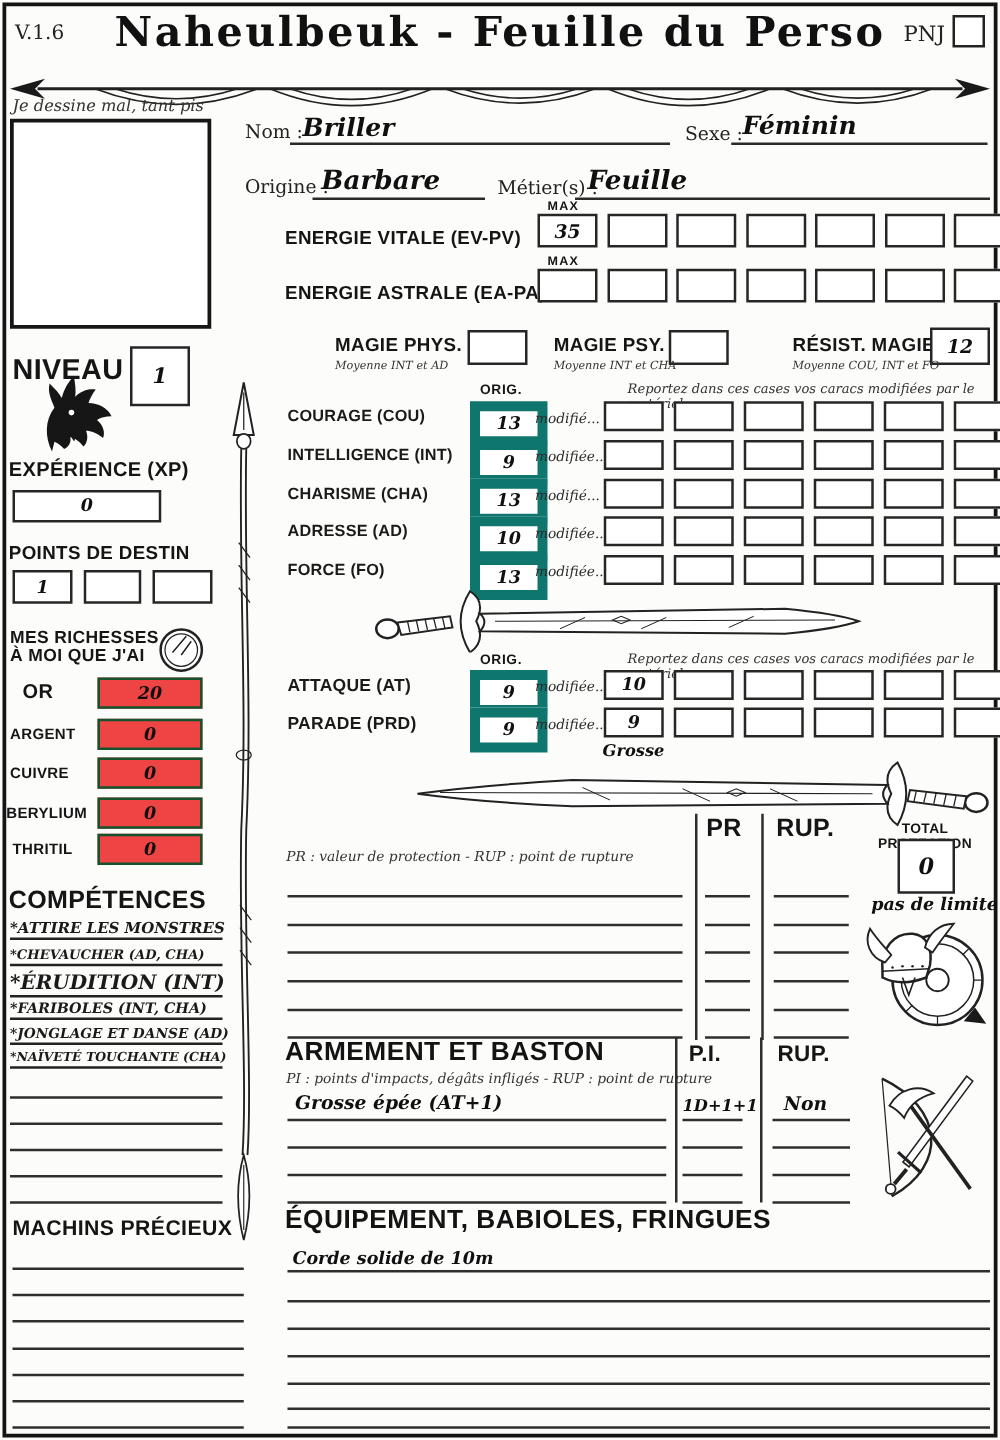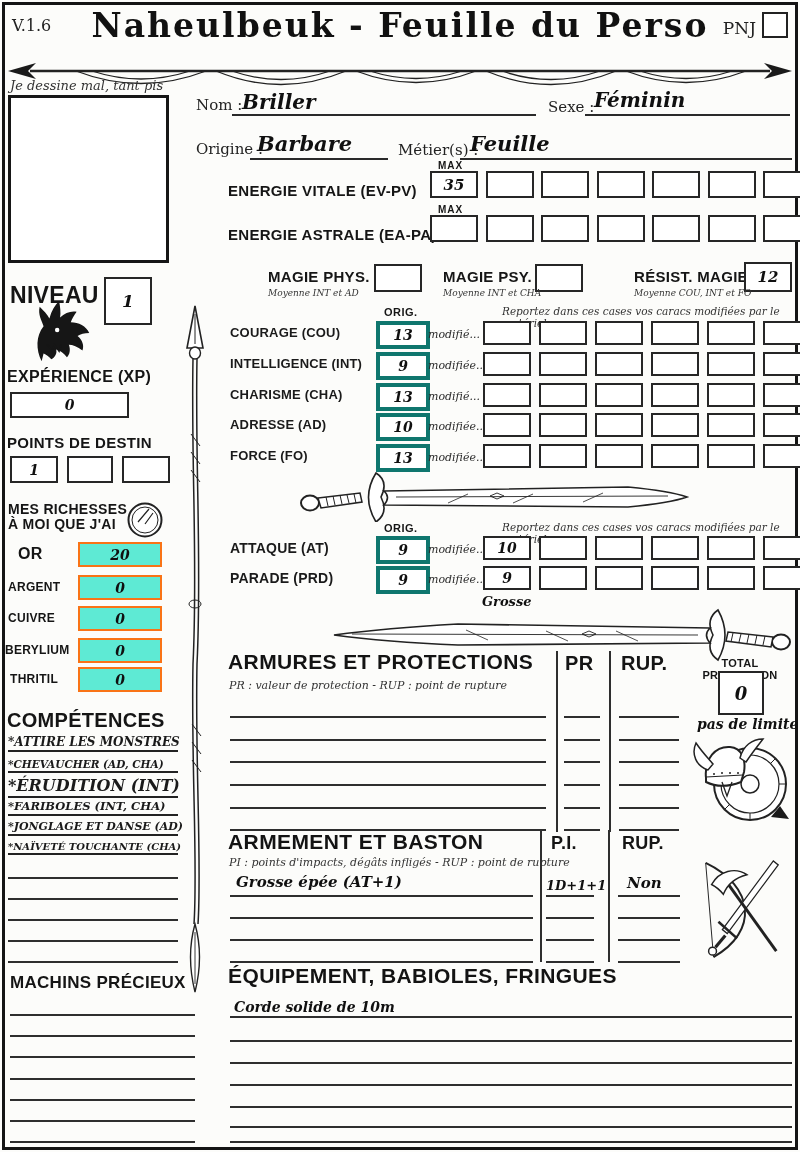--- a/index.html
+++ b/index.html
@@ -11,34 +11,34 @@
   .note { font-family:"DejaVu Serif", serif; font-style:italic; color:#333; }
   .plbl { font-family:"DejaVu Serif", serif; color:#222; font-size:15px; }
   .lbl { font-weight:700; color:#151515; letter-spacing:0.3px; }
   .title { font-family:"DejaVu Serif", serif; font-weight:700; font-size:33px; letter-spacing:2px; color:#111; }
   .sec-title { font-weight:700; font-size:21px; letter-spacing:0.4px; color:#131313; }
   .fbox { width:44px; height:23px; border:2px solid #262626; background:#fff;
           display:flex; align-items:center; justify-content:center; }
   .boxrow { position:absolute; display:flex; gap:7.5px; }
   .mboxes { position:absolute; left:483px; display:flex; gap:8px; }
   .mboxes .fbox { height:20px; }
-  .obox { position:absolute; left:376px; width:46px; height:20px; border:4px solid #0f766e;
+  .obox { position:absolute; left:376px; width:46px; height:20px; border:8px solid #0f766e;
           background:#fff; display:flex; align-items:center; justify-content:center; }
   .crow { position:absolute; left:0; width:696px; height:26px; }
   .clabel { position:absolute; left:230px; top:4px; font-weight:700; font-size:13px; letter-spacing:0.2px; }
   .modlbl { position:absolute; left:428px; top:7px; font-family:"DejaVu Serif", serif;
             font-style:italic; font-size:11px; color:#2b2b2b; }
   .wline { position:absolute; border-top:2px solid #2e2e2e; }
   .vline { position:absolute; width:2px; background:#2e2e2e; }
   .uline { position:absolute; border-bottom:2px solid #2a2a2a; }
   .skill { position:absolute; left:8px; width:170px; border-bottom:2px solid #222;
            font-family:"DejaVu Serif", serif; font-style:italic; font-weight:700;
            font-size:11.5px; white-space:nowrap; overflow:visible; padding-bottom:1px; }
-  .coin-label-box { position:absolute; left:78px; width:80px; height:21px; border:2px solid #f97316;
-           background:#5eead4; display:flex; align-items:center; justify-content:center; }
+  .coin-label-box { position:absolute; left:78px; width:80px; height:21px; border:2px solid #14532d;
+           background:#ef4444; display:flex; align-items:center; justify-content:center; }
   svg { display:block; }
 </style>
 </head>
 <body>
 
 <div class="sheet">
   <div class="page-border"></div>
 
   <div class="abs plbl" style="left:12px;top:16px;font-size:16px">V.1.6</div>
   <div class="abs title" style="left:0;right:0;top:6px;text-align:center">Naheulbeuk - Feuille du Perso</div>
@@ -371,21 +371,20 @@
       <ellipse cx="15" cy="49" rx="5.5" ry="6" fill="#fff" stroke="#222" stroke-width="1.4"></ellipse>
       <path d="M13,55 C11,160 18,260 13,360 C11,460 18,560 14,620" stroke="#222" stroke-width="1.5" fill="none"></path>
       <path d="M17,55 C15,160 22,260 17,360 C15,460 22,560 18,620" stroke="#222" stroke-width="1.5" fill="none"></path>
       <path d="M11,130 l9,12 M11,148 l9,12 M11,166 l9,12 M12,420 l9,12 M12,438 l9,12 M12,456 l9,12" stroke="#222" stroke-width="1"></path>
       <ellipse cx="15" cy="300" rx="6" ry="4" fill="none" stroke="#222" stroke-width="1"></ellipse>
       <path d="M15,620 Q6,652 15,688 Q24,652 15,620 Z" fill="#fff" stroke="#222" stroke-width="1.4"></path>
       <line x1="15" y1="628" x2="15" y2="680" stroke="#222" stroke-width="0.9"></line>
     </svg>
   </div>
 
-  <div class="abs sec-title" style="left:228px;top:650px">ARMURES ET PROTECTIONS</div>
   <div class="abs note" style="left:229px;top:679px;font-size:11px">PR : valeur de protection - RUP : point de rupture</div>
   <div class="vline" style="left:556px;top:651px;height:181px"></div>
   <div class="vline" style="left:609px;top:651px;height:181px"></div>
   <div class="abs lbl" style="left:565px;top:652px;font-size:20px">PR</div>
   <div class="abs lbl" style="left:621px;top:652px;font-size:20px">RUP.</div>
 
   <div class="wline" style="left:230px;top:716px;width:316px"></div>
   <div class="wline" style="left:230px;top:739px;width:316px"></div>
   <div class="wline" style="left:230px;top:761px;width:316px"></div>
   <div class="wline" style="left:230px;top:784px;width:316px"></div>

